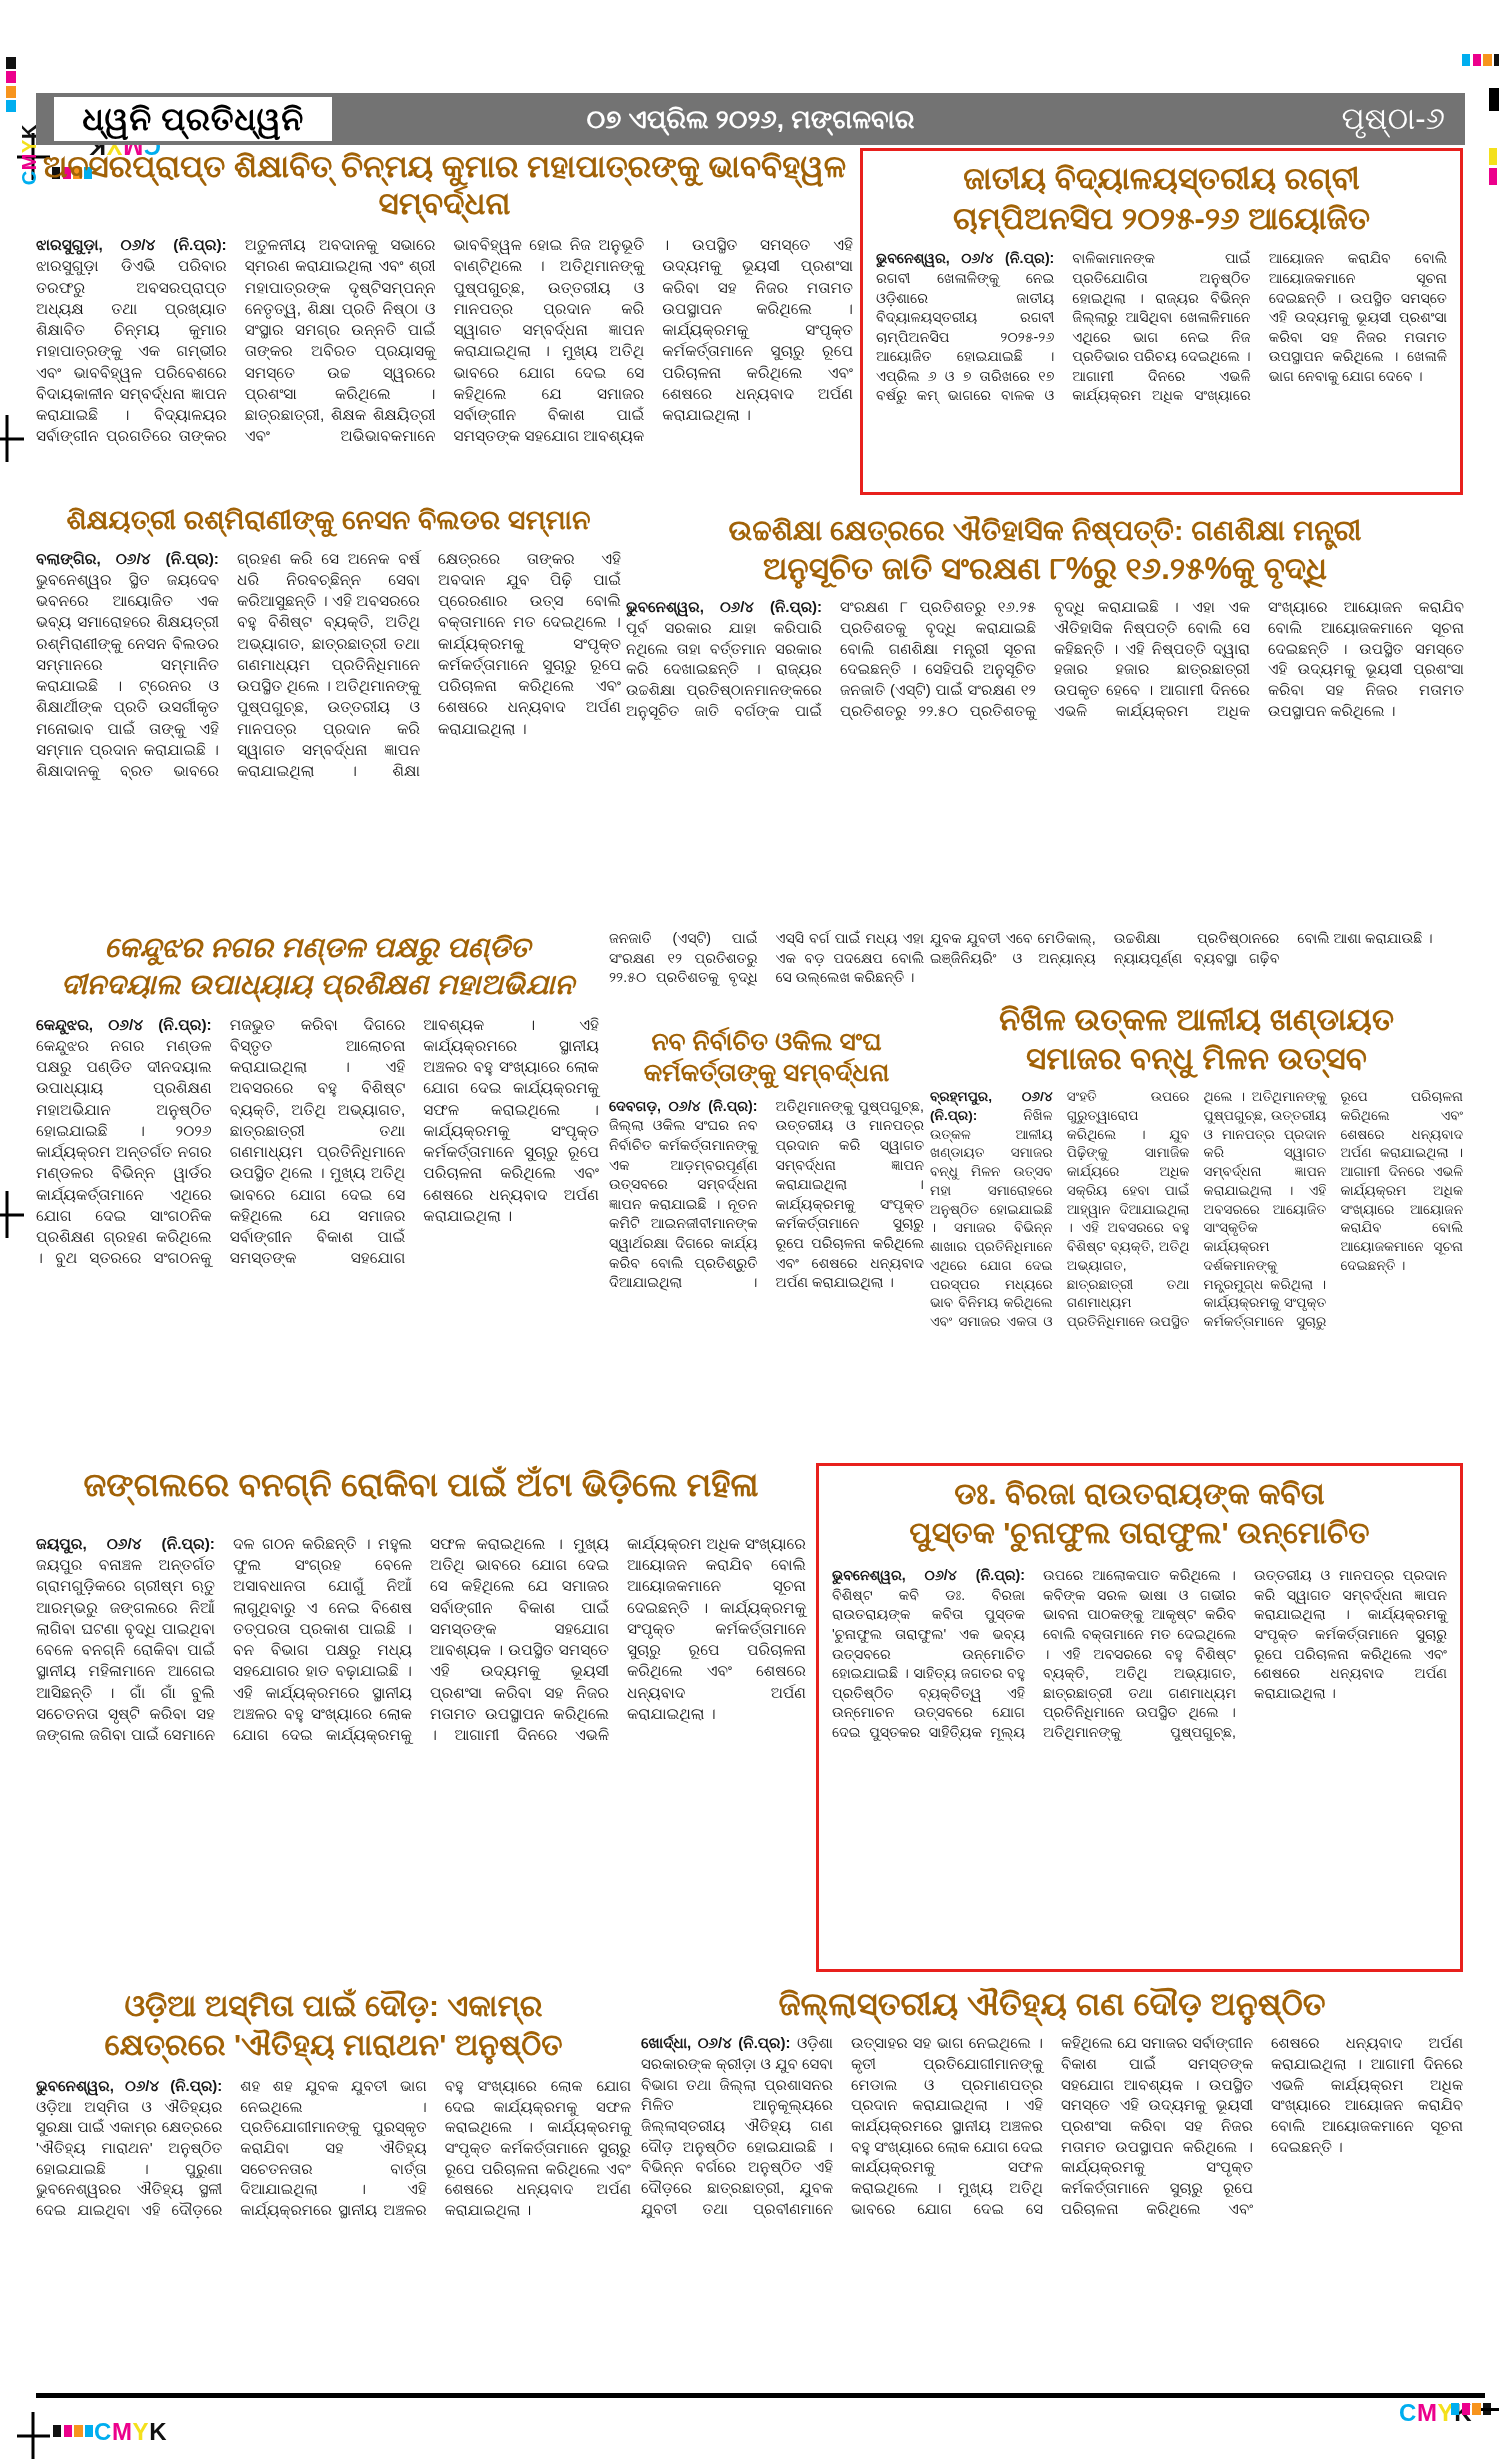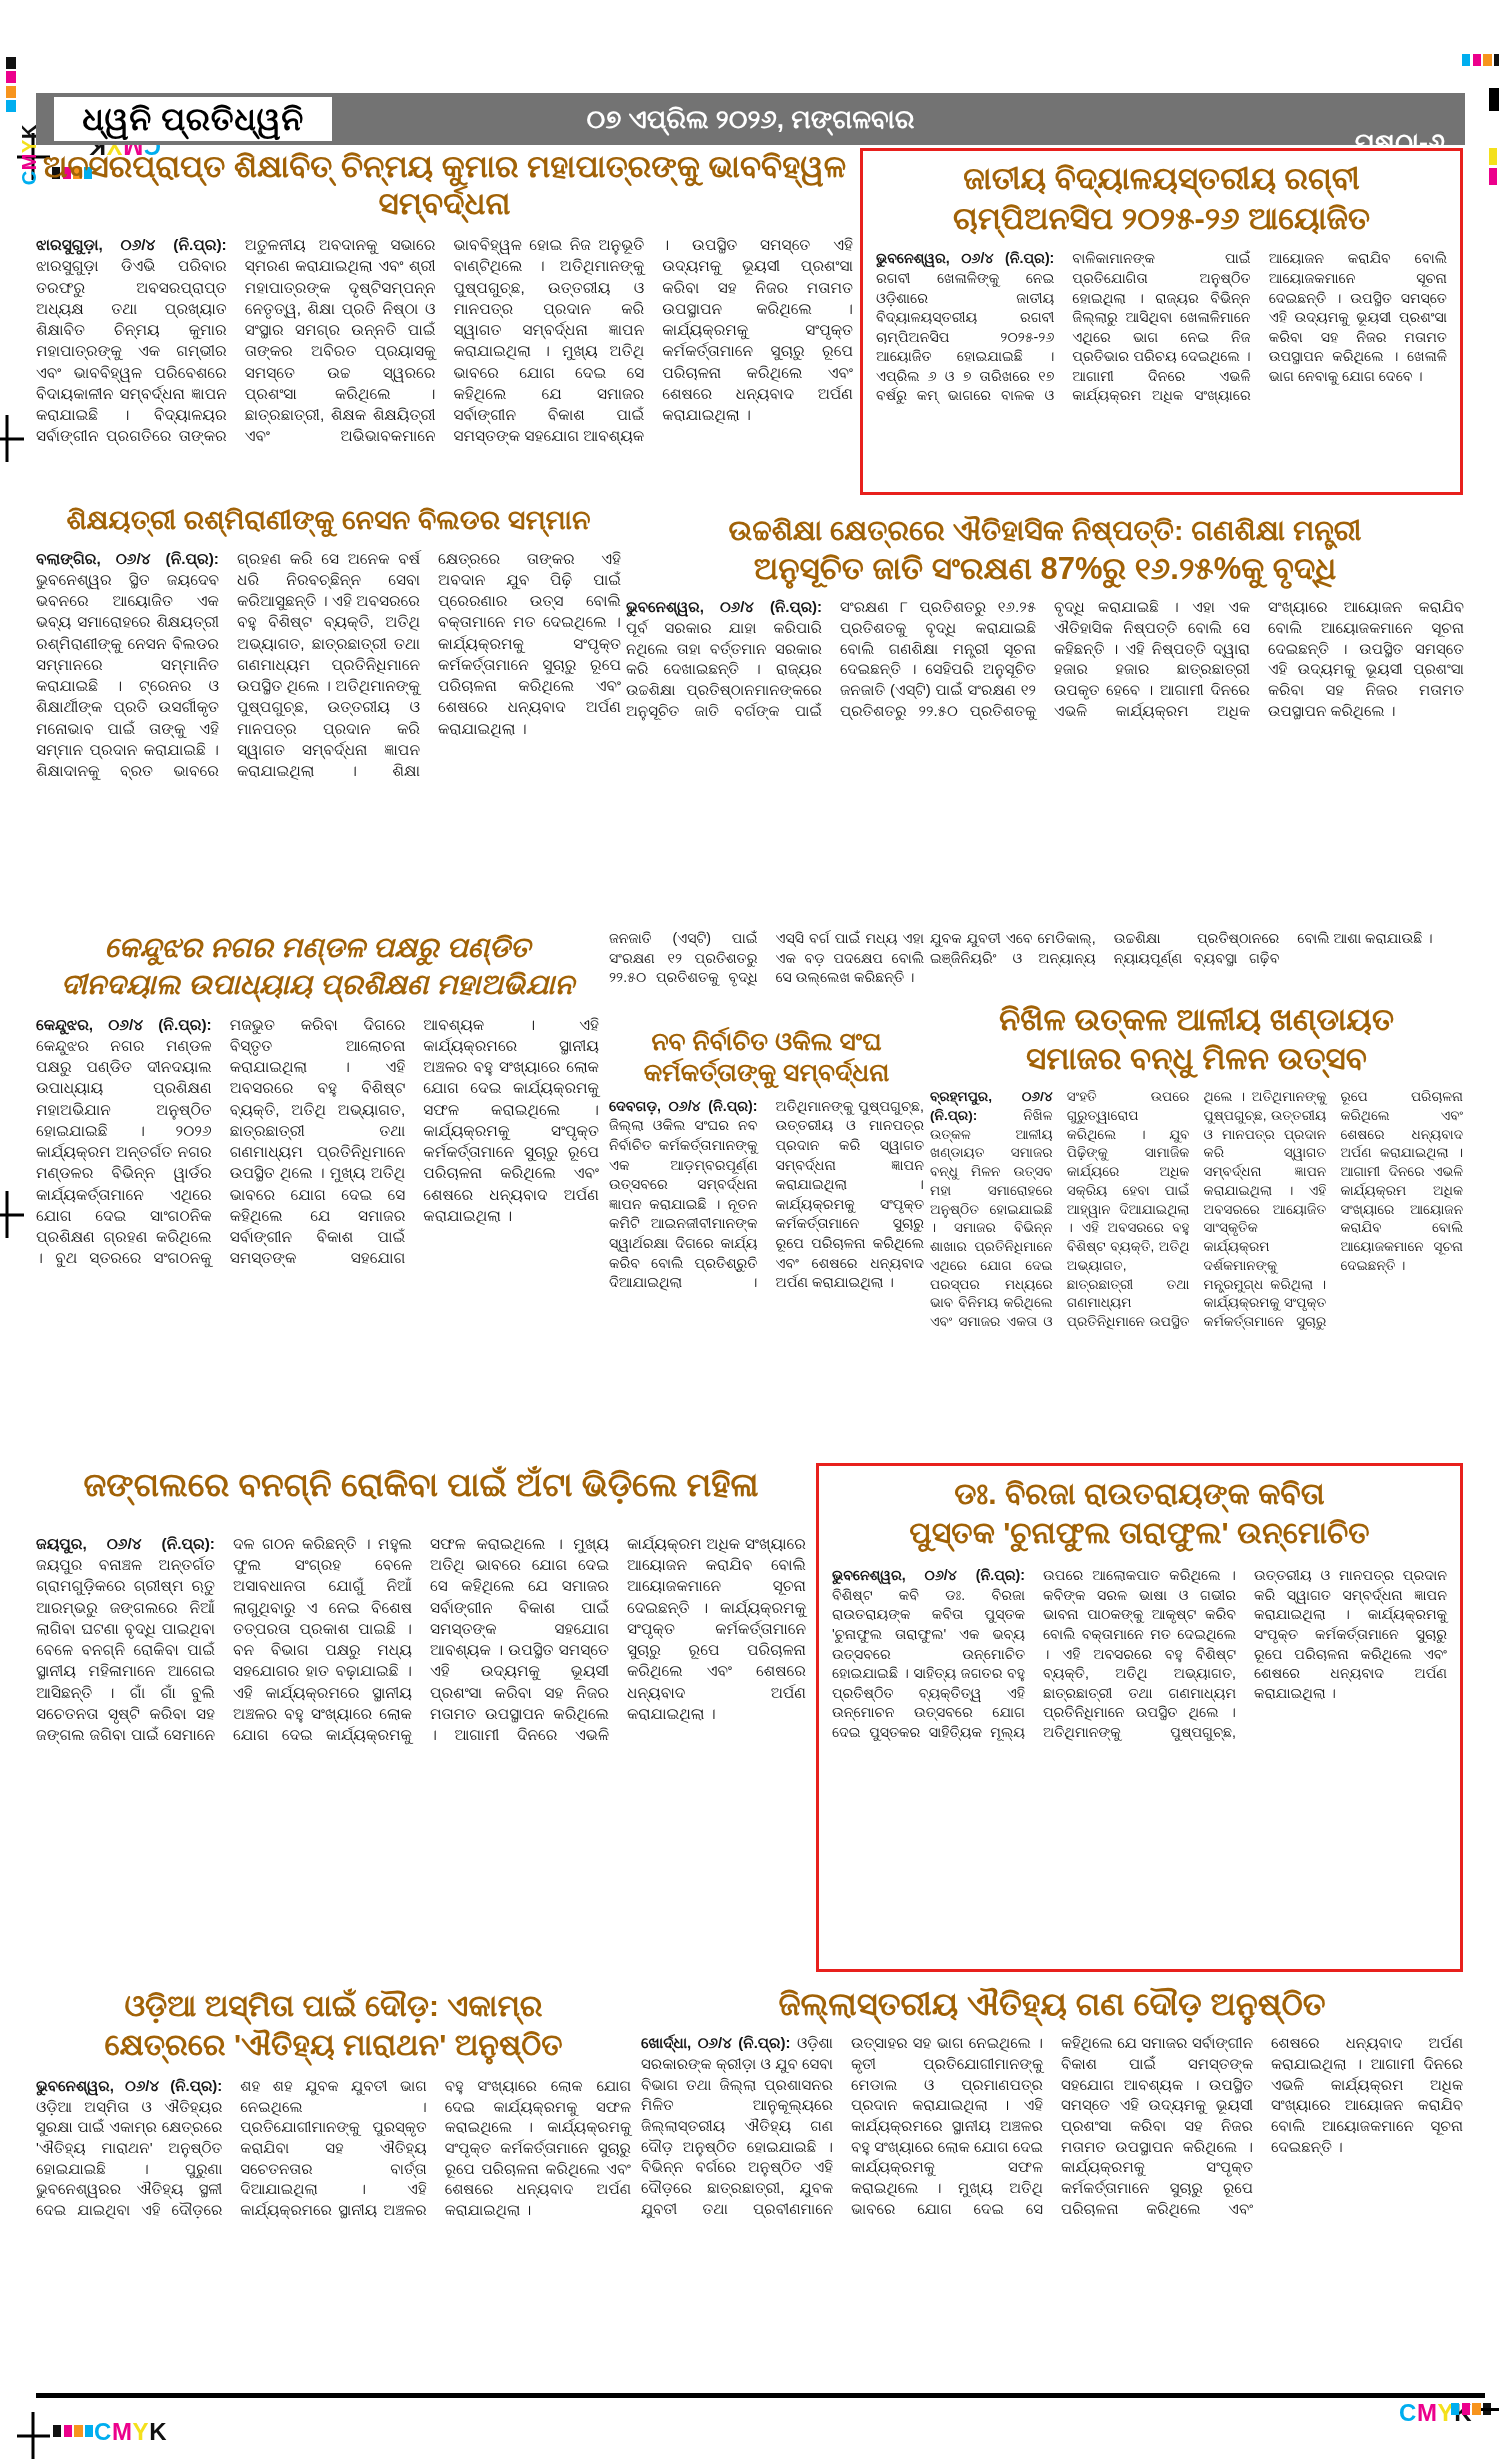--- a/index.html
+++ b/index.html
@@ -8,21 +8,21 @@
     font-family:"Liberation Sans", sans-serif;color:#141414;overflow:hidden;
   }
   
   .masthead{position:absolute;left:36px;top:93px;width:1429px;height:52px;background:#000;}
   .logo-box{position:absolute;left:18px;top:4.1px;width:278px;height:44px;background:#fff;
     display:flex;align-items:center;justify-content:center;}
   .logo-text{font-weight:900;font-size:32px;color:#000;letter-spacing:0.6px;white-space:nowrap;}
   .mast-date{position:absolute;left:50%;top:50%;transform:translate(-50%,-50%);
     color:#fff;font-size:26px;font-weight:bold;white-space:nowrap;}
   .mast-page{position:absolute;right:20px;top:50%;transform:translateY(-50%);
-    color:#fff;font-size:27px;font-weight:bold;white-space:nowrap;margin-top:24px;}
+    color:#fff;font-size:31px;font-weight:normal;white-space:nowrap;}
   
   .article{position:absolute;}
   .hl{font-weight:bold;text-align:center;line-height:1.18;color:#a16207;}
   .body{ text-align:justify;line-height:1.38;color:#151515;column-gap:18px;}
   .dateline{font-weight:bold;}
   .redbox{border:3px solid #e8201d;box-sizing:border-box;padding:8.3px 13px;}
 
   .a1{left:36px;top:149px;width:817px;}
   .a1 .hl{font-size:31px;}
   .a1 .body{margin-top:12px;column-count:4;height:278px;font-size:15.4px;}
@@ -161,21 +161,21 @@
   <div class="article a3">
     <div class="hl">ଶିକ୍ଷୟତ୍ରୀ ରଶ୍ମିରାଣୀଙ୍କୁ ନେସନ ବିଲଡର ସମ୍ମାନ</div>
     <div class="body">
       <span class="dateline">ବଲାଙ୍ଗିର, ୦୬/୪ (ନି.ପ୍ର):</span>
       <span>ଭୁବନେଶ୍ୱର ସ୍ଥିତ ଜୟଦେବ ଭବନରେ ଆୟୋଜିତ ଏକ ଭବ୍ୟ ସମାରୋହରେ ଶିକ୍ଷୟତ୍ରୀ ରଶ୍ମିରାଣୀଙ୍କୁ ନେସନ ବିଲଡର ସମ୍ମାନରେ ସମ୍ମାନିତ କରାଯାଇଛି । ଟ୍ରେନର ଓ ଶିକ୍ଷାର୍ଥୀଙ୍କ ପ୍ରତି ଉସର୍ଗୀକୃତ ମନୋଭାବ ପାଇଁ ତାଙ୍କୁ ଏହି ସମ୍ମାନ ପ୍ରଦାନ କରାଯାଇଛି । ଶିକ୍ଷାଦାନକୁ ବ୍ରତ ଭାବରେ ଗ୍ରହଣ କରି ସେ ଅନେକ ବର୍ଷ ଧରି ନିରବଚ୍ଛିନ୍ନ ସେବା କରିଆସୁଛନ୍ତି । ଏହି ଅବସରରେ ବହୁ ବିଶିଷ୍ଟ ବ୍ୟକ୍ତି, ଅତିଥି ଅଭ୍ୟାଗତ, ଛାତ୍ରଛାତ୍ରୀ ତଥା ଗଣମାଧ୍ୟମ ପ୍ରତିନିଧିମାନେ ଉପସ୍ଥିତ ଥିଲେ । ଅତିଥିମାନଙ୍କୁ ପୁଷ୍ପଗୁଚ୍ଛ, ଉତ୍ତରୀୟ ଓ ମାନପତ୍ର ପ୍ରଦାନ କରି ସ୍ୱାଗତ ସମ୍ବର୍ଦ୍ଧନା ଜ୍ଞାପନ କରାଯାଇଥିଲା । ଶିକ୍ଷା କ୍ଷେତ୍ରରେ ତାଙ୍କର ଏହି ଅବଦାନ ଯୁବ ପିଢ଼ି ପାଇଁ ପ୍ରେରଣାର ଉତ୍ସ ବୋଲି ବକ୍ତାମାନେ ମତ ଦେଇଥିଲେ । କାର୍ଯ୍ୟକ୍ରମକୁ ସଂପୃକ୍ତ କର୍ମକର୍ତ୍ତାମାନେ ସୁଚାରୁ ରୂପେ ପରିଚାଳନା କରିଥିଲେ ଏବଂ ଶେଷରେ ଧନ୍ୟବାଦ ଅର୍ପଣ କରାଯାଇଥିଲା ।</span>
     </div>
   </div>
 
   <div class="article a4">
     <div class="hl hl1">ଉଚ୍ଚଶିକ୍ଷା କ୍ଷେତ୍ରରେ ଐତିହାସିକ ନିଷ୍ପତ୍ତି: ଗଣଶିକ୍ଷା ମନ୍ତ୍ରୀ</div>
-    <div class="hl hl2">ଅନୁସୂଚିତ ଜାତି ସଂରକ୍ଷଣ 87%ରୁ ୧୬.୨୫%କୁ ବୃଦ୍ଧି</div>
+    <div class="hl hl2">ଅନୁସୂଚିତ ଜାତି ସଂରକ୍ଷଣ ୮%ରୁ ୧୬.୨୫%କୁ ବୃଦ୍ଧି</div>
     <div class="body">
       <span class="dateline">ଭୁବନେଶ୍ୱର, ୦୬/୪ (ନି.ପ୍ର):</span>
       <span>ପୂର୍ବ ସରକାର ଯାହା କରିପାରି ନଥିଲେ ତାହା ବର୍ତ୍ତମାନ ସରକାର କରି ଦେଖାଇଛନ୍ତି । ରାଜ୍ୟର ଉଚ୍ଚଶିକ୍ଷା ପ୍ରତିଷ୍ଠାନମାନଙ୍କରେ ଅନୁସୂଚିତ ଜାତି ବର୍ଗଙ୍କ ପାଇଁ ସଂରକ୍ଷଣ ୮ ପ୍ରତିଶତରୁ ୧୬.୨୫ ପ୍ରତିଶତକୁ ବୃଦ୍ଧି କରାଯାଇଛି ବୋଲି ଗଣଶିକ୍ଷା ମନ୍ତ୍ରୀ ସୂଚନା ଦେଇଛନ୍ତି । ସେହିପରି ଅନୁସୂଚିତ ଜନଜାତି (ଏସ୍‌ଟି) ପାଇଁ ସଂରକ୍ଷଣ ୧୨ ପ୍ରତିଶତରୁ ୨୨.୫୦ ପ୍ରତିଶତକୁ ବୃଦ୍ଧି କରାଯାଇଛି । ଏହା ଏକ ଐତିହାସିକ ନିଷ୍ପତ୍ତି ବୋଲି ସେ କହିଛନ୍ତି । ଏହି ନିଷ୍ପତ୍ତି ଦ୍ୱାରା ହଜାର ହଜାର ଛାତ୍ରଛାତ୍ରୀ ଉପକୃତ ହେବେ । ଆଗାମୀ ଦିନରେ ଏଭଳି କାର୍ଯ୍ୟକ୍ରମ ଅଧିକ ସଂଖ୍ୟାରେ ଆୟୋଜନ କରାଯିବ ବୋଲି ଆୟୋଜକମାନେ ସୂଚନା ଦେଇଛନ୍ତି । ଉପସ୍ଥିତ ସମସ୍ତେ ଏହି ଉଦ୍ୟମକୁ ଭୂୟସୀ ପ୍ରଶଂସା କରିବା ସହ ନିଜର ମତାମତ ଉପସ୍ଥାପନ କରିଥିଲେ ।</span>
     </div>
   </div>
 
   <div class="article contA">
     <div class="body">ଜନଜାତି (ଏସ୍‌ଟି) ପାଇଁ ସଂରକ୍ଷଣ ୧୨ ପ୍ରତିଶତରୁ ୨୨.୫୦ ପ୍ରତିଶତକୁ ବୃଦ୍ଧି ଏସ୍‌ସି ବର୍ଗ ପାଇଁ ମଧ୍ୟ ଏହା ଏକ ବଡ଼ ପଦକ୍ଷେପ ବୋଲି ସେ ଉଲ୍ଲେଖ କରିଛନ୍ତି ।</div>
   </div>
   <div class="article contB">

